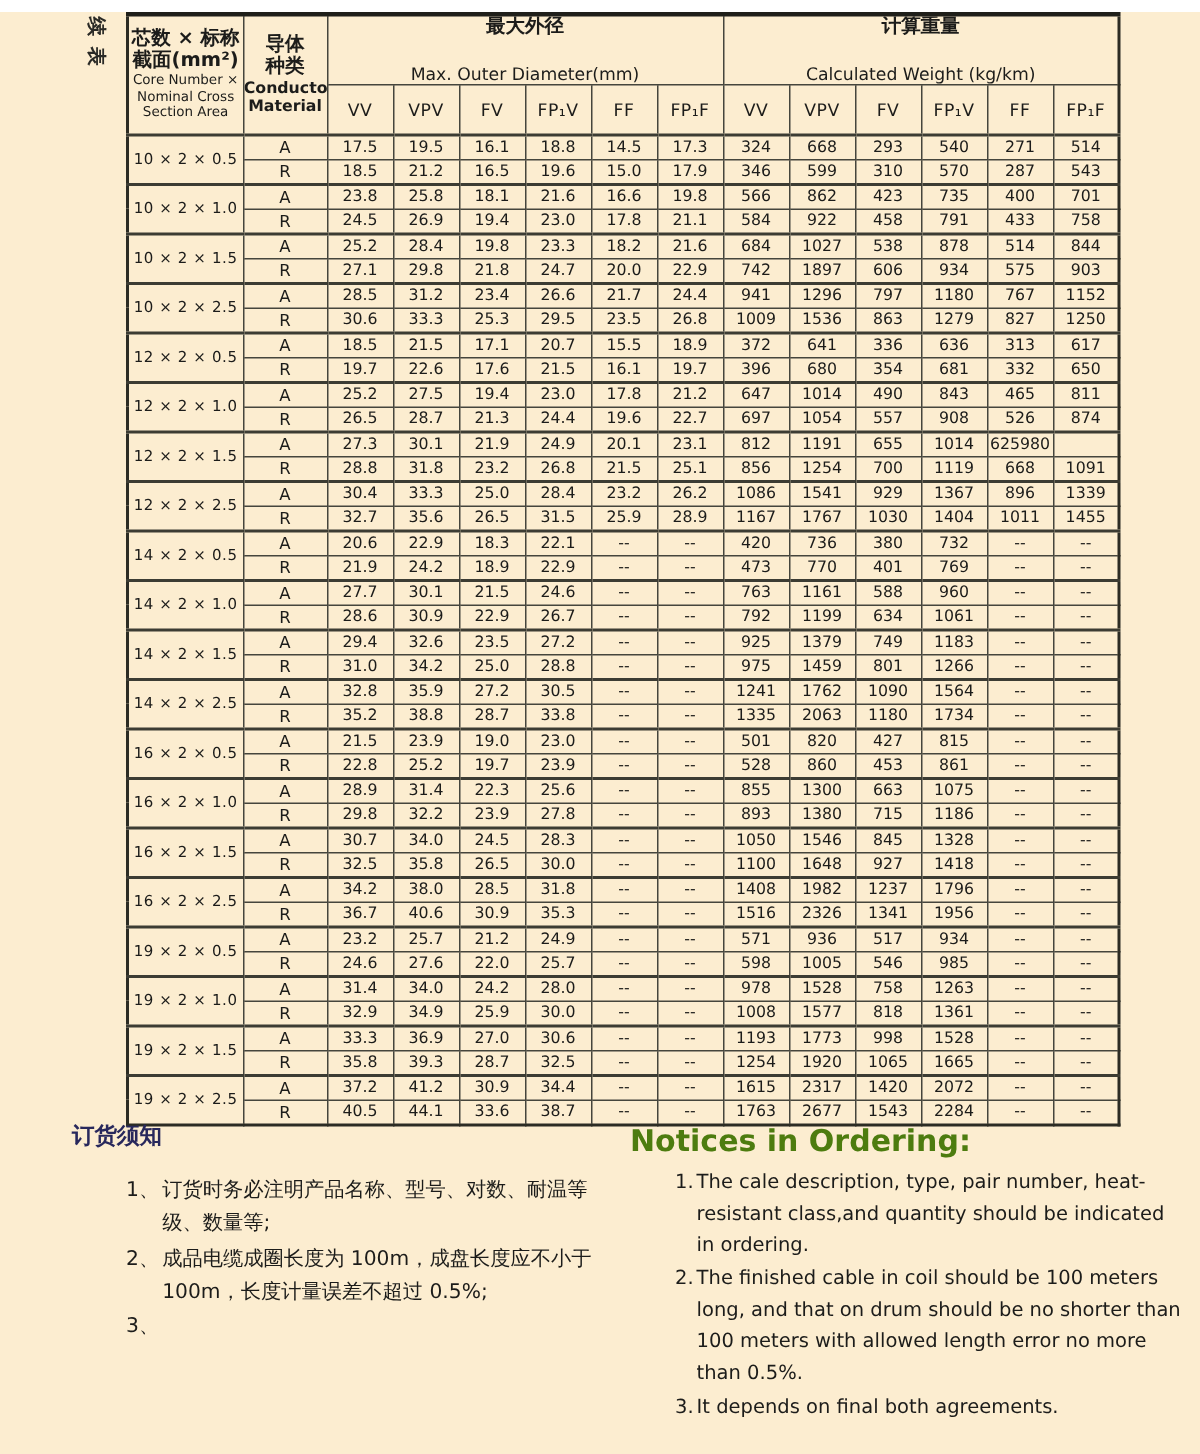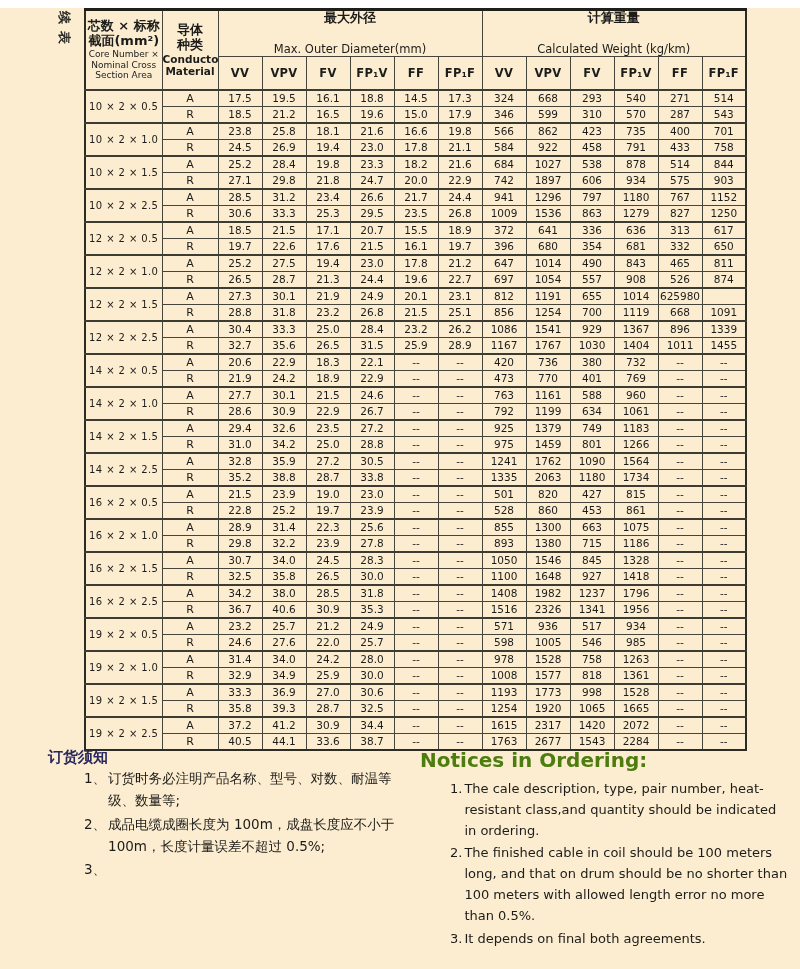--- a/index.html
+++ b/index.html
@@ -26,37 +26,37 @@
     background:#fcedd0;
   }
   table.tbl th,table.tbl td{
     border:1px solid #45453c;
     text-align:center;vertical-align:middle;
     padding:0;overflow:hidden;white-space:nowrap;
   }
   table.tbl{border:2px solid #2c2c24;border-top:3px solid #1f1f1a;}
   thead th{font-weight:normal;}
   th.grp{height:30px;}
-  tr.h2 th{height:32px;font-size:11.5px;font-weight:bold;letter-spacing:.3px;}
+  tr.h2 th{height:32px;font-size:11.5px;font-weight:normal;letter-spacing:.3px;}
   .cnb{font-weight:bold;font-size:13px;line-height:1.15;}
   .en-small{font-size:9px;line-height:1.18;font-weight:normal;white-space:normal;}
   .en-grp{font-size:11.5px;font-weight:normal;margin-top:16px;}
   .mat-en{font-size:10.5px;font-weight:bold;line-height:1.15;}
   th.spec-h,th.mat-h{white-space:normal;}
   tbody td{height:15px;font-size:10.5px;line-height:15px;}
   tbody td.spec-cell{font-size:10px;letter-spacing:.4px;}
   tbody td.mat-cell{font-size:11px;}
   tbody tr.ga td{border-top:2px solid #3c3c33;}
   thead tr.h2 th{border-bottom:2px solid #3c3c33;}
 
   
   .notices{position:absolute;left:0;top:748px;width:800px;display:flex;}
   .cn-col{margin-left:48px;width:350px;}
   .en-col{margin-left:22px;width:368px;}
-  .cn-title{font-size:15px;font-weight:bold;color:#28285c;margin:0 0 1px 0;}
+  .cn-title{font-size:15px;font-weight:bold;color:#28285c;margin:0 0 16px 0;}
   .en-title{font-size:20px;font-weight:bold;color:#4d7c0f;margin:0 0 7px 0;}
   .n-item{display:flex;align-items:flex-start;margin:0 0 2px 0;}
   .cn-col .n-item{padding-left:36px;font-size:13.5px;line-height:1.62;}
   .en-col .n-item{padding-left:30px;font-size:13px;line-height:1.6;}
   .n-num{flex:0 0 auto;margin-right:2px;}
   .n-txt{flex:1 1 auto;}
 </style>
 </head>
 <body>
 

